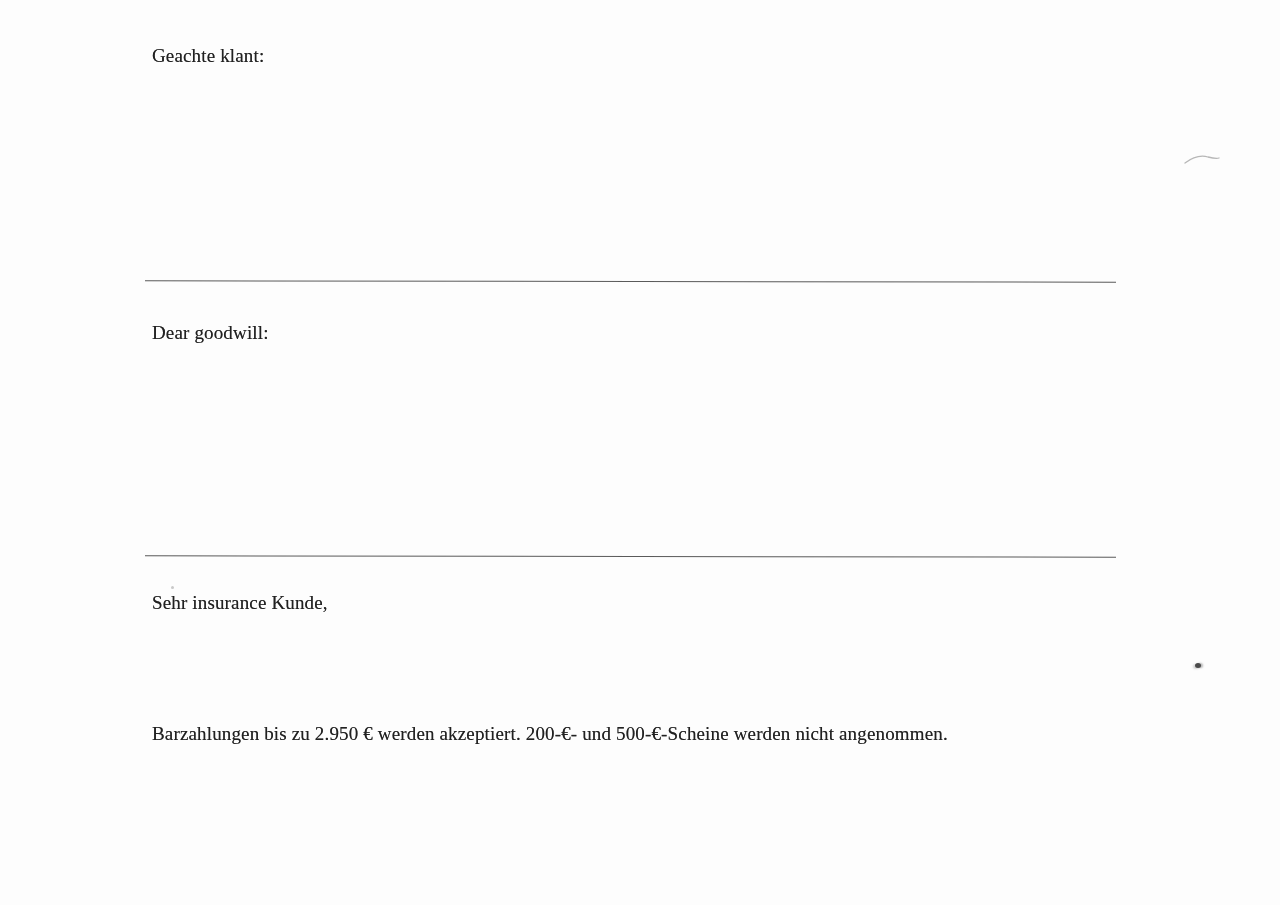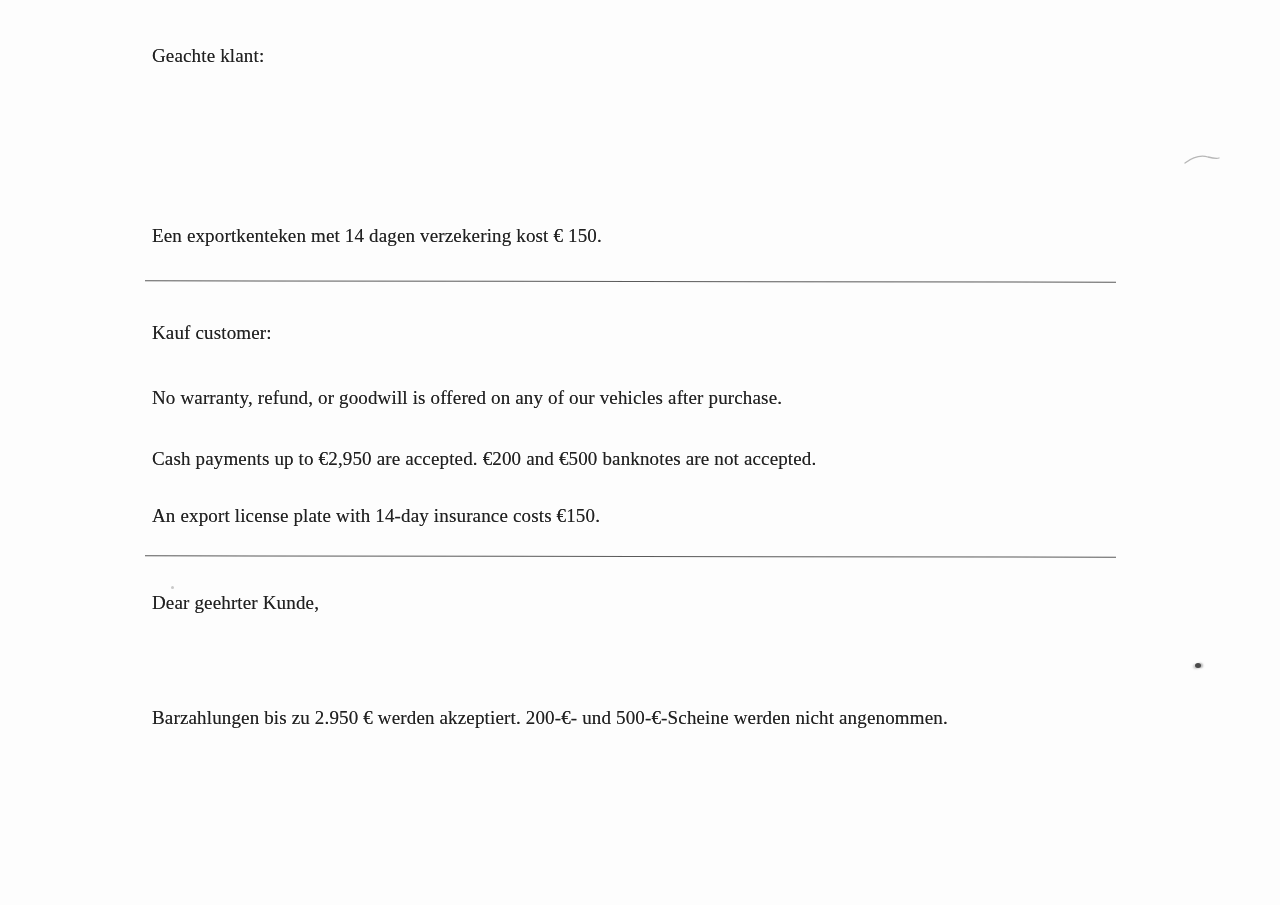--- a/index.html
+++ b/index.html
@@ -57,34 +57,30 @@
     background: #c9c9c9;
     border-radius: 50%;
   }
 </style>
 </head>
 <body>
 
 <div class="page">
 
   <div class="line" style="top:44px">Geachte klant:</div>
-  <div class="line" style="top:224px">Een exportkenteken met 14 dagen verzekering kost € 150.</div>
 
   <svg class="squiggle" viewBox="0 0 38 20">
     <path d="M2 13 C 10 7, 18 5, 25 7 C 29 8, 33 9, 36 8" fill="none" stroke="#b7b7b7" stroke-width="1.3" stroke-linecap="round"></path>
   </svg>
 
   <div class="rule" style="top:281px"></div>
 
-  <div class="line" style="top:321px">Kauf customer:</div>
-  <div class="line" style="top:386px">No warranty, refund, or goodwill is offered on any of our vehicles after purchase.</div>
-  <div class="line" style="top:447px">Cash payments up to €2,950 are accepted. €200 and €500 banknotes are not accepted.</div>
-  <div class="line" style="top:504px">An export license plate with 14-day insurance costs €150.</div>
+  <div class="line" style="top:321px">Dear goodwill:</div>
 
   <div class="rule" style="top:556px"></div>
 
   <div class="faint-dot"></div>
-  <div class="line" style="top:591px">Dear geehrter Kunde,</div>
-  <div class="line" style="top:706px">Barzahlungen bis zu 2.950 € werden akzeptiert. 200-€- und 500-€-Scheine werden nicht angenommen.</div>
+  <div class="line" style="top:591px">Sehr insurance Kunde,</div>
+  <div class="line" style="top:722px">Barzahlungen bis zu 2.950 € werden akzeptiert. 200-€- und 500-€-Scheine werden nicht angenommen.</div>
 
   <div class="speck"></div>
 
 </div>
 
 </body></html>

